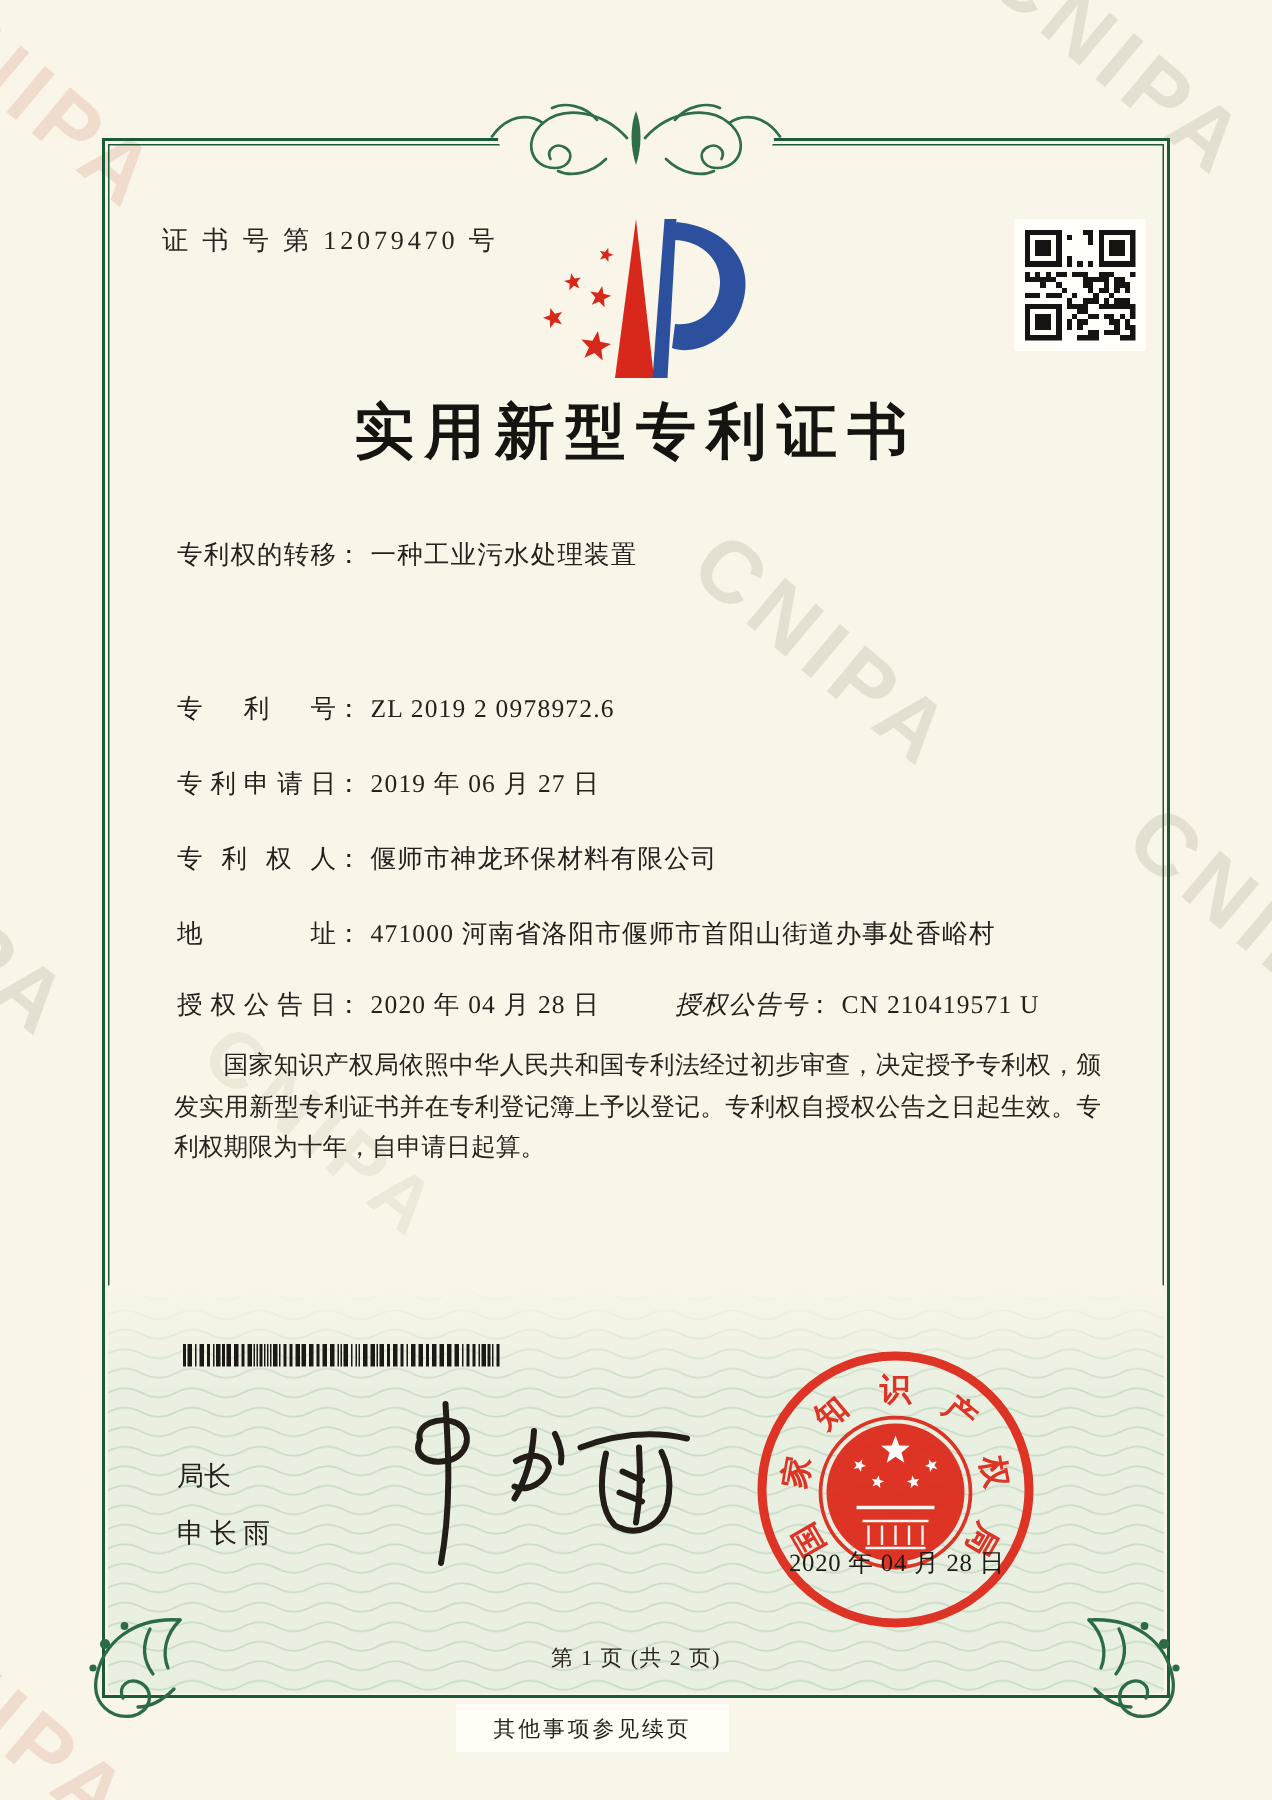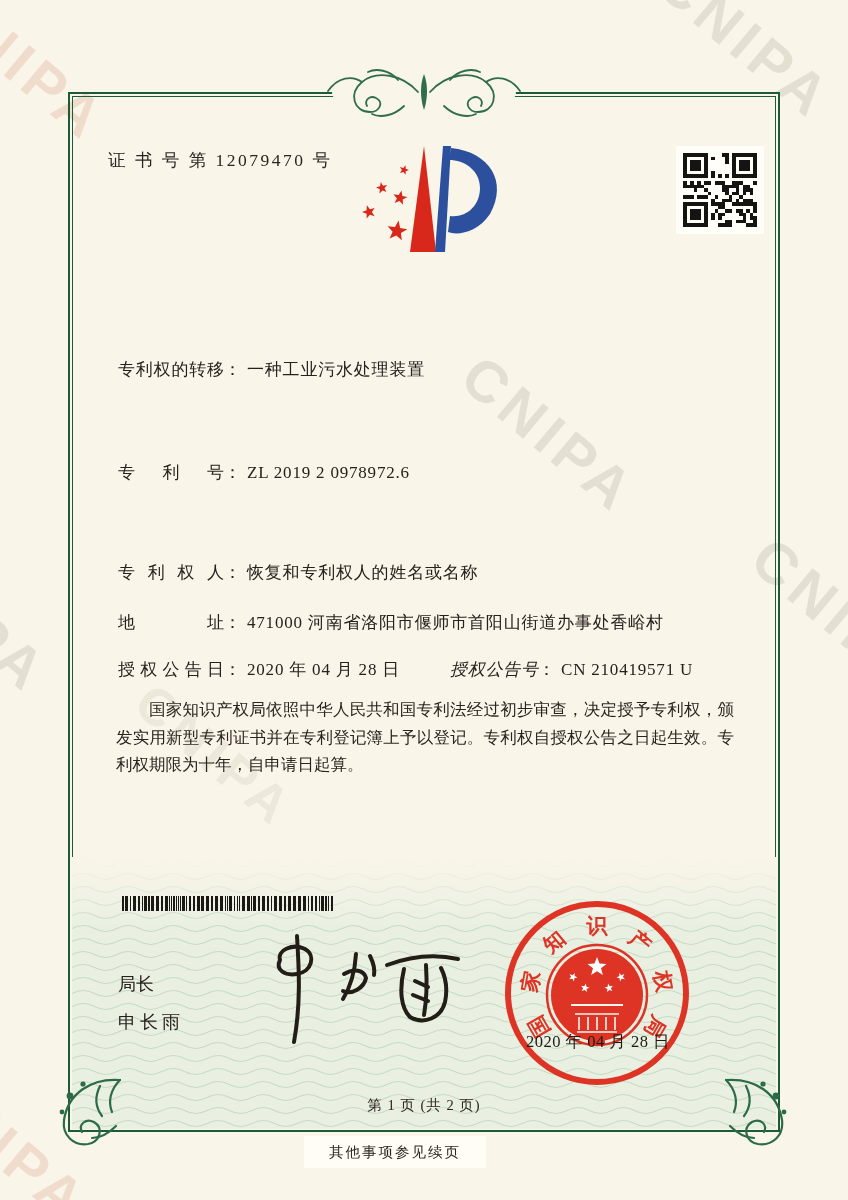--- a/index.html
+++ b/index.html
@@ -384,29 +384,33 @@
         <rect x="10" y="20" width="1" height="1" fill="#161412"></rect>
         <rect x="11" y="20" width="1" height="1" fill="#161412"></rect>
         <rect x="12" y="20" width="1" height="1" fill="#161412"></rect>
         <rect x="13" y="20" width="1" height="1" fill="#161412"></rect>
         <rect x="18" y="20" width="1" height="1" fill="#161412"></rect>
         <rect x="19" y="20" width="1" height="1" fill="#161412"></rect>
         <rect x="20" y="20" width="1" height="1" fill="#161412"></rect>
       </svg>
   </div>
 
+  <div class="title">实用新型专利证书</div>
 
   <div class="field-row" style="top:358px">
     <span class="flabel">专利权的转移</span><span class="fcolon">：</span><span class="fvalue">一种工业污水处理装置</span>
   </div>
   <div class="field-row" style="top:461px">
     <span class="flabel">专利号</span><span class="fcolon">：</span><span class="fvalue">ZL 2019 2 0978972.6</span>
   </div>
+  <div class="field-row" style="top:511px">
+    <span class="flabel">专利申请日</span><span class="fcolon">：</span><span class="fvalue">2019 年 06 月 27 日</span>
+  </div>
   <div class="field-row" style="top:561px">
-    <span class="flabel">专利权人</span><span class="fcolon">：</span><span class="fvalue">恢复和专利权人的姓名或名称</span>
+    <span class="flabel">专利权人</span><span class="fcolon">：</span><span class="fvalue">偃师市神龙环保材料有限公司</span>
   </div>
   <div class="field-row" style="top:611px">
     <span class="flabel">地址</span><span class="fcolon">：</span><span class="fvalue">471000 河南省洛阳市偃师市首阳山街道办事处香峪村</span>
   </div>
   <div class="field-row" style="top:658px">
     <span class="flabel">授权公告日</span><span class="fcolon">：</span><span class="fvalue">2020 年 04 月 28 日</span>
     <span class="fpair2">
       <span class="flabel">授权公告号</span><span class="fcolon">：</span><span class="fvalue">CN 210419571 U</span>
     </span>
   </div>

